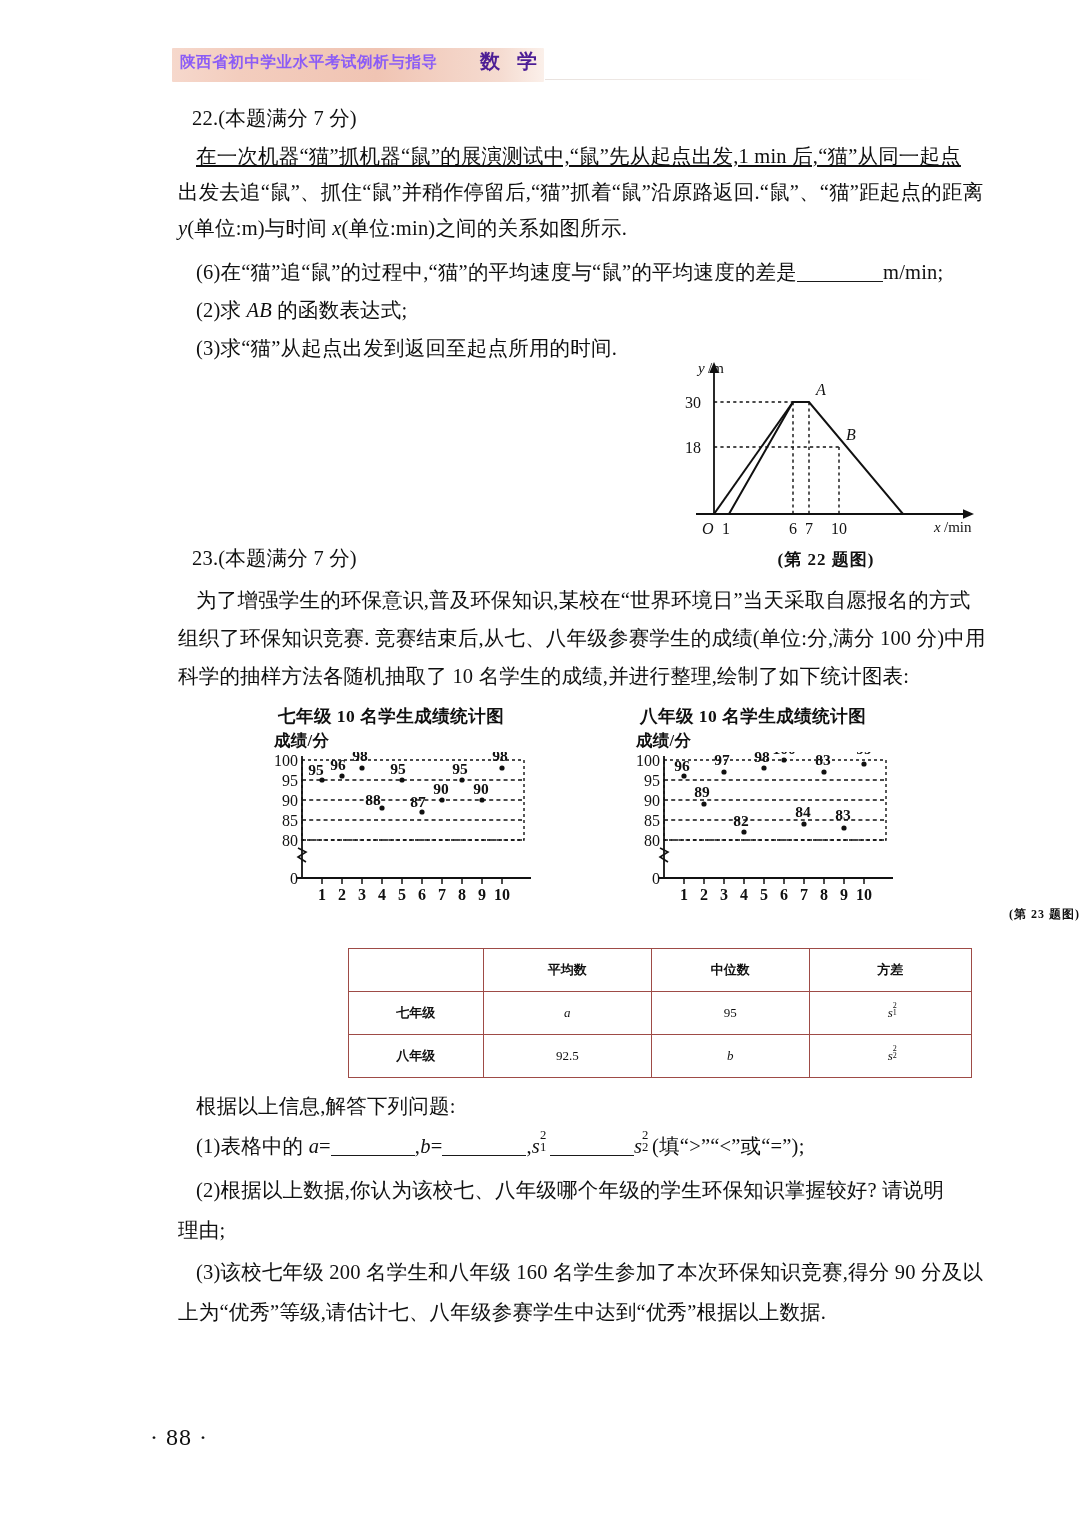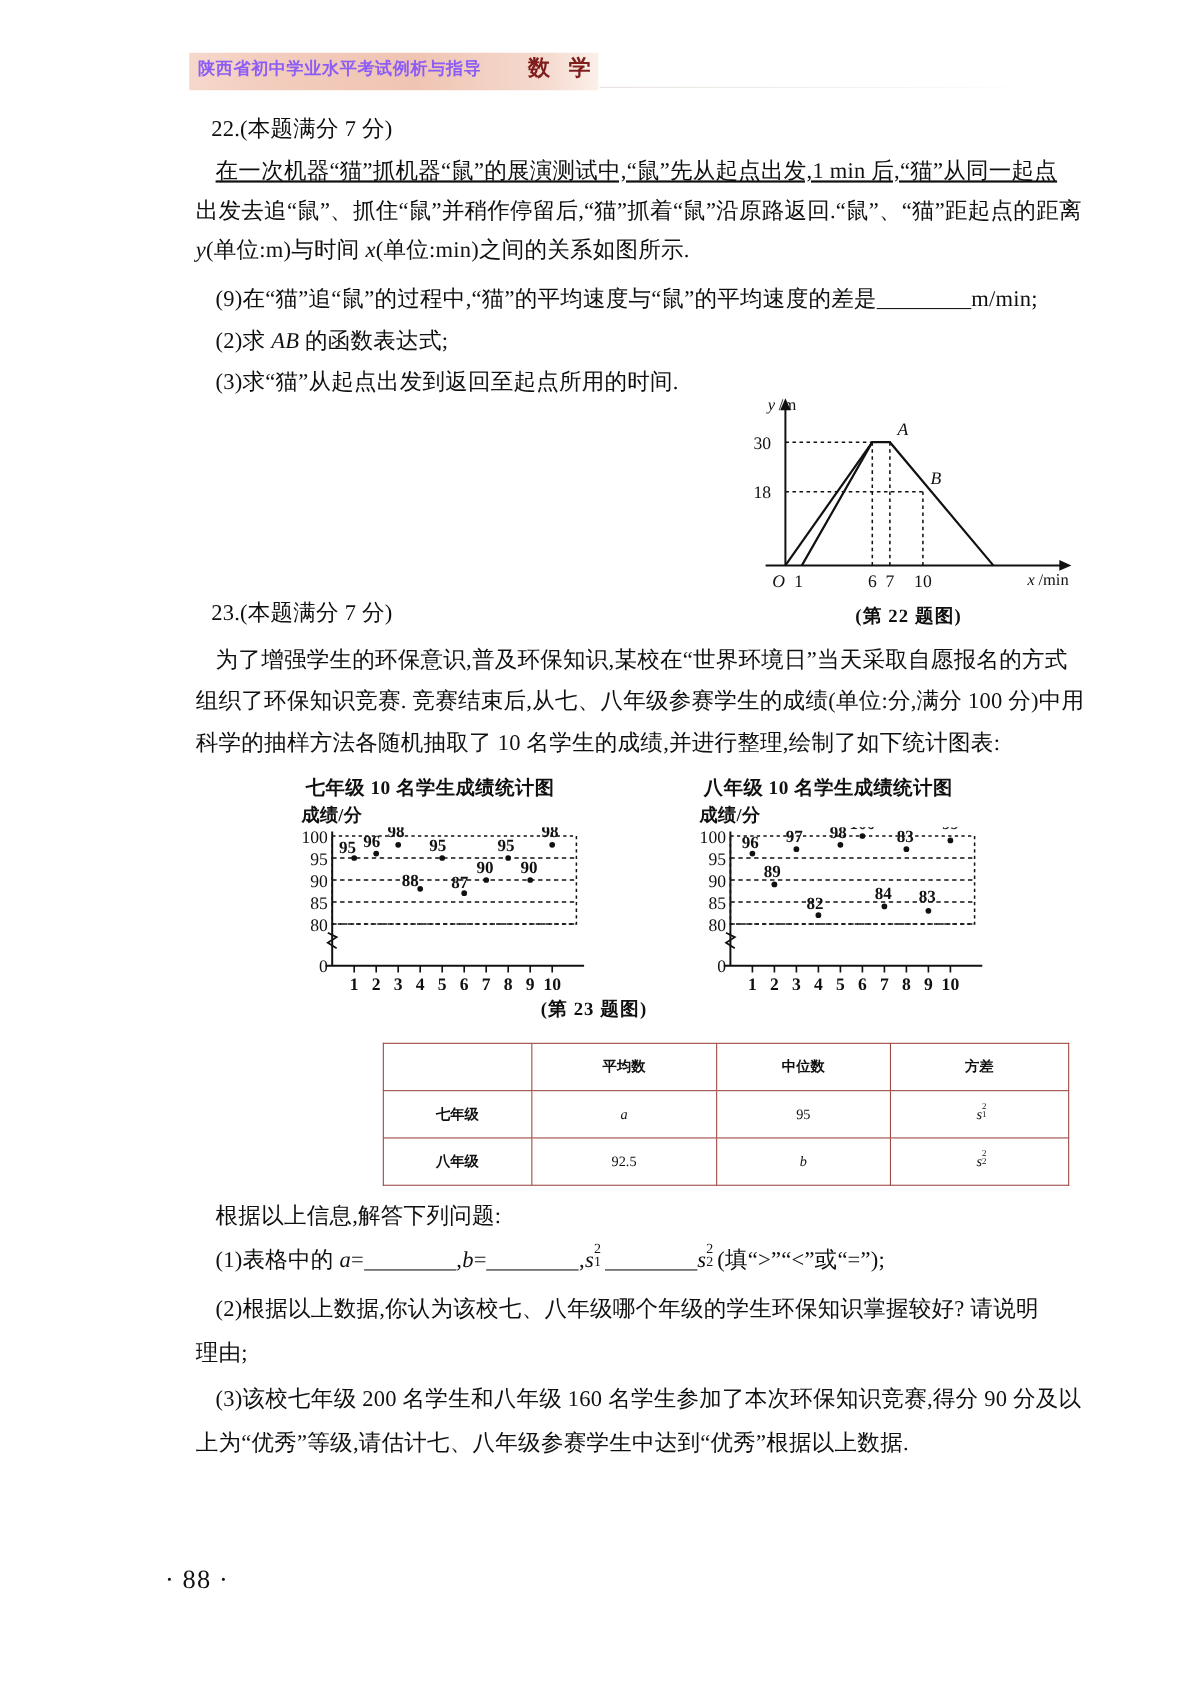--- a/index.html
+++ b/index.html
@@ -26,21 +26,21 @@
   .header-title{
     position:absolute;left:180px;top:4px;
     font-family:"Liberation Sans","DejaVu Sans",sans-serif;
     font-weight:bold;font-size:15.5px;letter-spacing:.6px;
     color:#8b5cf6;white-space:nowrap;
   }
   .header-subject{
     position:absolute;left:480px;top:0px;
     font-family:"Liberation Serif","DejaVu Serif",serif;
     font-weight:bold;font-size:20px;letter-spacing:6px;
-    color:#7f1d1d;white-space:nowrap;
+    color:#4c1d95;white-space:nowrap;
   }
   .header-rule{
     position:absolute;left:545px;top:31px;width:392px;height:1px;
     background:linear-gradient(90deg,#e9e2de,#f7f4f2 70%,#ffffff);
   }
 
   
   .content{position:absolute;left:0;top:0;width:1080px;}
   .ln{
     position:absolute;
@@ -66,22 +66,22 @@
   
   .chartwrap{position:absolute;}
   .chart-title{
     font-size:17.5px;font-weight:bold;text-align:center;letter-spacing:.5px;
     white-space:nowrap;
   }
   .chart-axis-label{
     font-size:16.5px;font-weight:bold;letter-spacing:.3px;white-space:nowrap;
   }
   .fig23cap{
-    position:absolute;left:0;top:906px;width:1080px;text-align:center;
-    font-size:17px;font-weight:bold;letter-spacing:1px;
+    position:absolute;left:0;top:906px;width:1080px;text-align:right;
+    font-size:12px;font-weight:bold;letter-spacing:1px;
   }
 
   
   .stat-table{
     position:absolute;left:348px;top:948px;
     border-collapse:collapse;
     width:624px;
   }
   .stat-table td{
     border:1.3px solid #9e4b46;
@@ -128,21 +128,21 @@
     </div>
 
     <div class="ln" style="left:196px;top:146px;text-decoration:underline;">在一次机器“猫”抓机器“鼠”的展演测试中,“鼠”先从起点出发,1 min 后,“猫”从同一起点</div>
     <div class="ln" style="left:178px;top:182px;">出发去追“鼠”、抓住“鼠”并稍作停留后,“猫”抓着“鼠”沿原路返回.“鼠”、“猫”距起点的距离</div>
 
     <div class="ln" style="left:178px;top:218px;">
       <span class="ital">y</span><span>(单位:m)与时间 </span><span class="ital">x</span><span>(单位:min)之间的关系如图所示.</span>
     </div>
 
     <div class="ln" style="left:196px;top:262px;">
-      <span>(9)在“猫”追“鼠”的过程中,“猫”的平均速度与“鼠”的平均速度的差是</span><span class="blank" style="width:86px;"></span><span>m/min;</span>
+      <span>(6)在“猫”追“鼠”的过程中,“猫”的平均速度与“鼠”的平均速度的差是</span><span class="blank" style="width:86px;"></span><span>m/min;</span>
     </div>
 
     <div class="ln" style="left:196px;top:300px;">
       <span>(2)求 </span><span class="ital">AB</span><span> 的函数表达式;</span>
     </div>
 
     <div class="ln" style="left:196px;top:338px;">(3)求“猫”从起点出发到返回至起点所用的时间.</div>
   </div>
 
   <div class="fig22">

